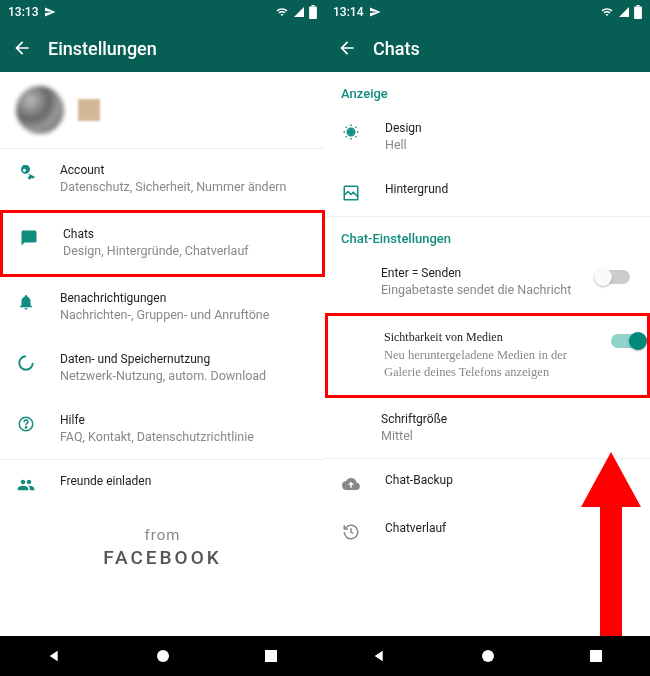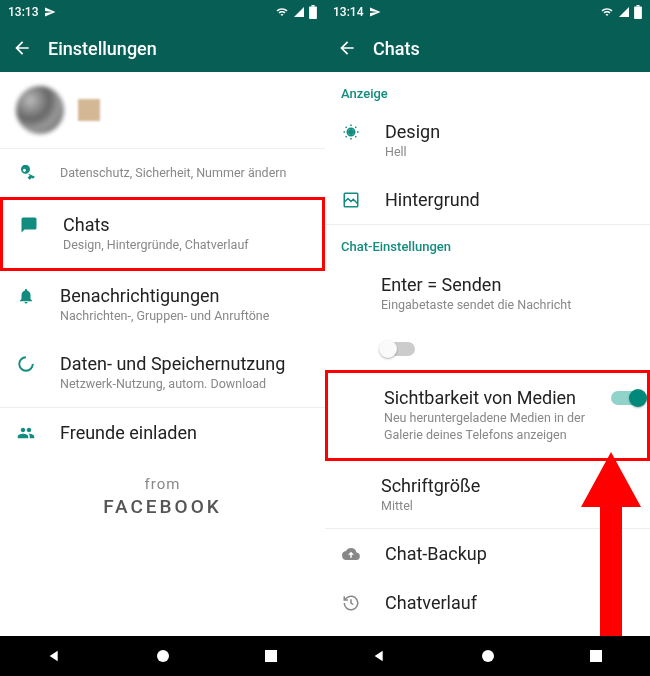--- a/index.html
+++ b/index.html
@@ -36,21 +36,21 @@
   .list-item {
     display: flex; align-items: flex-start; padding: 14px 16px 14px 16px; gap: 24px;
     position: relative;
   }
   .list-icon {
     width: 20px; flex-shrink: 0; color: #128C7E; 
     display: flex; align-items: center; justify-content: center; margin-top: 2px;
   }
   .list-icon.gray { color: #888; }
   .list-text { flex: 1; min-width: 0; }
-  .list-title { font-size: 18px; color: #222; font-weight: 400; }
+  .list-title { font-size: 12px; color: #222; font-weight: 400; }
   .list-sub { font-size: 12.5px; color: #888; margin-top: 2px; line-height: 1.35; }
   .highlight { border: 3px solid #f00; }
   .section-header {
     color: #128C7E; font-size: 13px; font-weight: 500;
     padding: 14px 16px 6px 16px;
   }
   .toggle {
     width: 34px; height: 14px; border-radius: 7px; position: relative; flex-shrink: 0; margin-top: 4px;
   }
   .toggle .knob {
@@ -124,20 +124,21 @@
       </div>
       <div class="divider"></div>
 
       <div class="list-item">
         <span class="list-icon">
             <svg width="18" height="18" viewBox="0 0 24 24" fill="currentColor">
               <path d="M12.65 10A6 6 0 1 0 7 14a5.9 5.9 0 0 0 5.65-4H17v4h4v-4h2v-4zM7 12a2 2 0 1 1 2-2 2 2 0 0 1-2 2z" transform="rotate(45 12 12)"></path>
             </svg>
           </span>
         <div class="list-text">
+          <div class="list-title">Account</div>
           <div class="list-sub">Datenschutz, Sicherheit, Nummer ändern</div>
         </div>
       </div>
 
       <div class="list-item highlight">
         <span class="list-icon">
             <svg width="18" height="18" viewBox="0 0 24 24" fill="currentColor">
               <path d="M20 2H4a2 2 0 0 0-2 2v18l4-4h14a2 2 0 0 0 2-2V4a2 2 0 0 0-2-2z"></path>
             </svg>
           </span>
@@ -164,20 +165,33 @@
             <svg width="18" height="18" viewBox="0 0 24 24" fill="none" stroke="currentColor" stroke-width="2.5">
               <circle cx="12" cy="12" r="9" stroke-dasharray="42 14"></circle>
             </svg>
           </span>
         <div class="list-text">
           <div class="list-title">Daten- und Speichernutzung</div>
           <div class="list-sub">Netzwerk-Nutzung, autom. Download</div>
         </div>
       </div>
 
+      <div class="list-item">
+        <span class="list-icon">
+            <svg width="18" height="18" viewBox="0 0 24 24" fill="none" stroke="currentColor" stroke-width="2">
+              <circle cx="12" cy="12" r="9"></circle>
+              <path d="M9.5 9a2.5 2.5 0 1 1 3.5 2.3c-.8.4-1 1-1 1.7" stroke-linecap="round"></path>
+              <circle cx="12" cy="16.5" r="0.8" fill="currentColor"></circle>
+            </svg>
+          </span>
+        <div class="list-text">
+          <div class="list-title">Hilfe</div>
+          <div class="list-sub">FAQ, Kontakt, Datenschutzrichtlinie</div>
+        </div>
+      </div>
       <div class="divider"></div>
 
       <div class="list-item">
         <span class="list-icon">
             <svg width="20" height="18" viewBox="0 0 24 24" fill="currentColor">
               <path d="M16 11c1.66 0 3-1.34 3-3s-1.34-3-3-3-3 1.34-3 3 1.34 3 3 3zm-8 0c1.66 0 3-1.34 3-3S9.66 5 8 5 5 6.34 5 8s1.34 3 3 3zm0 2c-2.33 0-7 1.17-7 3.5V19h14v-2.5c0-2.33-4.67-3.5-7-3.5zm8 0c-.29 0-.62.02-.97.05 1.16.84 1.97 1.97 1.97 3.45V19h6v-2.5c0-2.33-4.67-3.5-7-3.5z"></path>
             </svg>
           </span>
         <div class="list-text">
           <div class="list-title">Freunde einladen</div>
@@ -270,31 +284,31 @@
             </svg>
           </span>
         <div class="list-text">
           <div class="list-title">Hintergrund</div>
         </div>
       </div>
 
       <div class="divider"></div>
       <div class="section-header">Chat-Einstellungen</div>
 
-      <div class="list-item indent-item" style="padding-right:20px;flex-direction:column;">
+      <div class="list-item indent-item" style="padding-right:20px;">
         <div class="list-text">
           <div class="list-title">Enter = Senden</div>
           <div class="list-sub">Eingabetaste sendet die Nachricht</div>
         </div>
         <div class="toggle off">
             <div class="knob"></div>
           </div>
       </div>
 
-      <div class="list-item indent-item highlight" style="padding-right:2px;">
+      <div class="list-item indent-item highlight" style="padding-right:2px;font-family:Liberation Serif, serif;">
         <div class="list-text">
           <div class="list-title">Sichtbarkeit von Medien</div>
           <div class="list-sub">Neu heruntergeladene Medien in der Galerie deines Telefons anzeigen</div>
         </div>
         <div class="toggle on">
             <div class="knob"></div>
           </div>
       </div>
 
       <div class="list-item indent-item">

